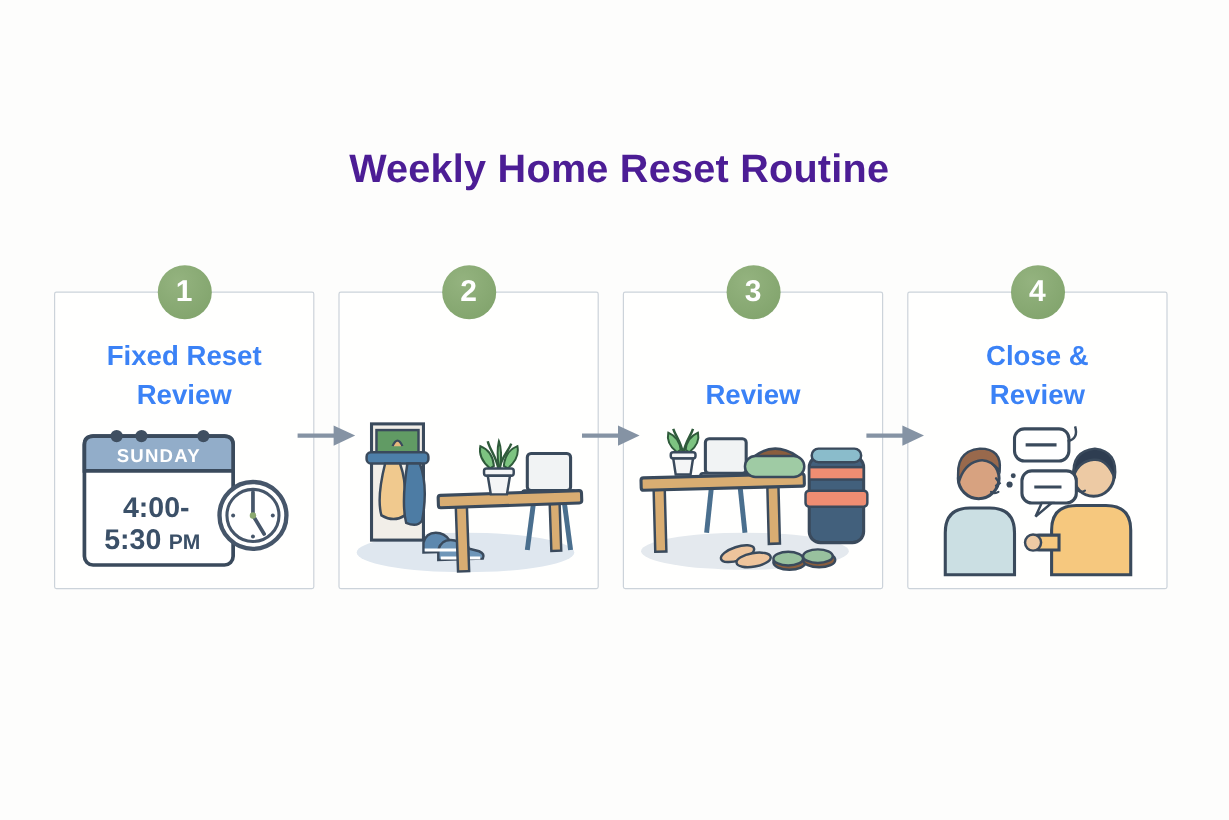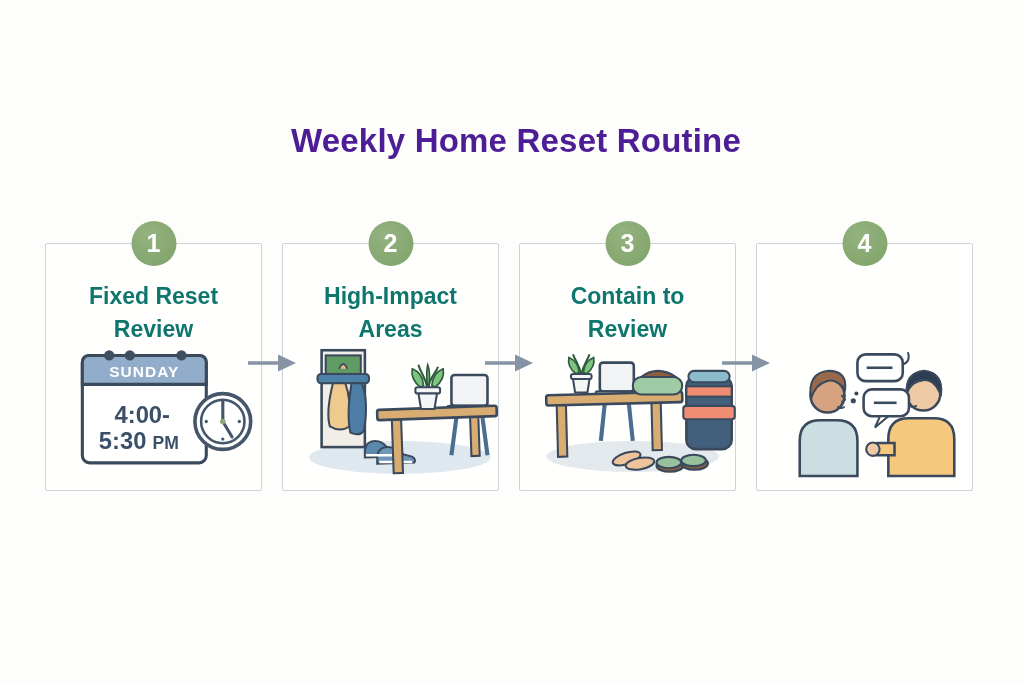--- a/index.html
+++ b/index.html
@@ -31,26 +31,26 @@
     position:absolute; top:-23px; left:50%; transform:translateX(-50%);
     width:45px; height:45px; border-radius:50%;
     background:radial-gradient(circle at 38% 30%, #94b37f, #7ea169);
     color:#ffffff; font-size:25px; font-weight:700;
     display:flex; align-items:center; justify-content:center;
     line-height:1;
   }
   .step-title {
     position:absolute; top:36px; left:0; width:100%;
     text-align:center;
-    font-size:23px; font-weight:700; color:#0f766e;
+    font-size:23px; font-weight:700; color:#3b82f6;
     line-height:1.42;
   }
   .illo {
-    position:absolute; bottom:6px; left:12px; width:100%; height:142px;
-    display:flex; justify-content:center; align-items:flex-start;
+    position:absolute; bottom:6px; left:0; width:100%; height:142px;
+    display:flex; justify-content:center; align-items:center;
   }
   .arrow {
     position:absolute; top:108px; width:50px; height:24px;
   }
   .arrow.a1 { left:202px; }
   .arrow.a2 { left:439px; }
   .arrow.a3 { left:676px; }
 </style>
 </head>
 <body>
@@ -89,24 +89,20 @@
           <line x1="140" y1="77" x2="140" y2="58" stroke="#46566a" stroke-width="3" stroke-linecap="round"></line>
           <line x1="140" y1="77" x2="149" y2="92" stroke="#46566a" stroke-width="3" stroke-linecap="round"></line>
           <circle cx="140" cy="77" r="2.6" fill="#8aa86f"></circle>
         </g>
       </svg>
     </div>
   </div>
 
   <div class="step-card">
     <div class="badge">2</div>
-    <div class="step-title">
-      <span>High-Impact</span><br>
-      <span>Areas</span>
-    </div>
     <div class="illo">
       <svg width="196" height="136" viewBox="0 0 190 132">
         <ellipse cx="92" cy="112" rx="88" ry="16" fill="#dfe7ef"></ellipse>
 
         <g>
           <rect x="16" y="8" width="42" height="94" fill="#f1eee8" stroke="#3a4a5c" stroke-width="2.5"></rect>
           <rect x="20" y="13" width="34" height="18" fill="#619b64" stroke="#3a4a5c" stroke-width="2"></rect>
           <path d="M 33 26 q 4 -9 8 0" fill="#e8b87c" stroke="#3a4a5c" stroke-width="1.8"></path>
           <rect x="12" y="31" width="50" height="9" rx="3.5" fill="#4d7fa9" stroke="#3a4a5c" stroke-width="2"></rect>
           <path d="M 27 40 q -7 28 -3 42 q 10 6 19 0 q 2 -26 -4 -42 z" fill="#f0c98e" stroke="#3a4a5c" stroke-width="2"></path>
@@ -142,21 +138,21 @@
           <rect x="107" y="44" width="24" height="6" rx="2" fill="#f4f5f6" stroke="#3a4a5c" stroke-width="2"></rect>
           <path d="M 110 50 h 18 l -2.5 15 h -13 z" fill="#f4f5f6" stroke="#3a4a5c" stroke-width="2"></path>
         </g>
       </svg>
     </div>
   </div>
 
   <div class="step-card">
     <div class="badge">3</div>
     <div class="step-title">
-      <span>Contain to</span><br>
+      <br>
       <span>Review</span>
     </div>
     <div class="illo">
       <svg width="196" height="136" viewBox="0 0 190 132">
         <ellipse cx="88" cy="111" rx="84" ry="15" fill="#e4e9ee"></ellipse>
 
         <g>
           <rect x="56" y="20" width="33" height="28" rx="3" fill="#f1f3f4" stroke="#3a4a5c" stroke-width="2.5"></rect>
           <line x1="61" y1="58" x2="57" y2="96" stroke="#4a6f8e" stroke-width="4"></line>
           <line x1="84" y1="58" x2="88" y2="96" stroke="#4a6f8e" stroke-width="4"></line>
@@ -200,20 +196,24 @@
           <ellipse cx="123" cy="117" rx="12" ry="5.5" fill="#98c19e" stroke="#3a4a5c" stroke-width="2"></ellipse>
           <ellipse cx="148" cy="118" rx="13" ry="6" fill="#8a5e3e" stroke="#3a4a5c" stroke-width="2"></ellipse>
           <ellipse cx="147" cy="115" rx="12" ry="5.5" fill="#98c19e" stroke="#3a4a5c" stroke-width="2"></ellipse>
         </g>
       </svg>
     </div>
   </div>
 
   <div class="step-card">
     <div class="badge">4</div>
+    <div class="step-title">
+      <span>Close &amp;</span><br>
+      <span>Review</span>
+    </div>
     <div class="illo">
       <svg width="196" height="136" viewBox="0 0 190 132">
 
         <g>
           <path d="M 20 130 V 96 Q 20 76 40 76 H 56 Q 76 76 76 96 V 130 Z" fill="#cbdfe3" stroke="#3a4a5c" stroke-width="2.5"></path>
           <circle cx="47" cy="52" r="16.5" fill="#d7a280" stroke="#3a4a5c" stroke-width="2.5"></circle>
           <path d="M 31 55 Q 27 30 48 28 Q 66 28 64 46 Q 55 35 46 38 Q 35 41 31 55 Z" fill="#99694c" stroke="#3a4a5c" stroke-width="2"></path>
           <path d="M 61 52 l 3 4 l -3 2" fill="none" stroke="#3a4a5c" stroke-width="1.8" stroke-linecap="round"></path>
           <path d="M 57 63 q 3 2 6 0" fill="none" stroke="#3a4a5c" stroke-width="1.8" stroke-linecap="round"></path>
         </g>

